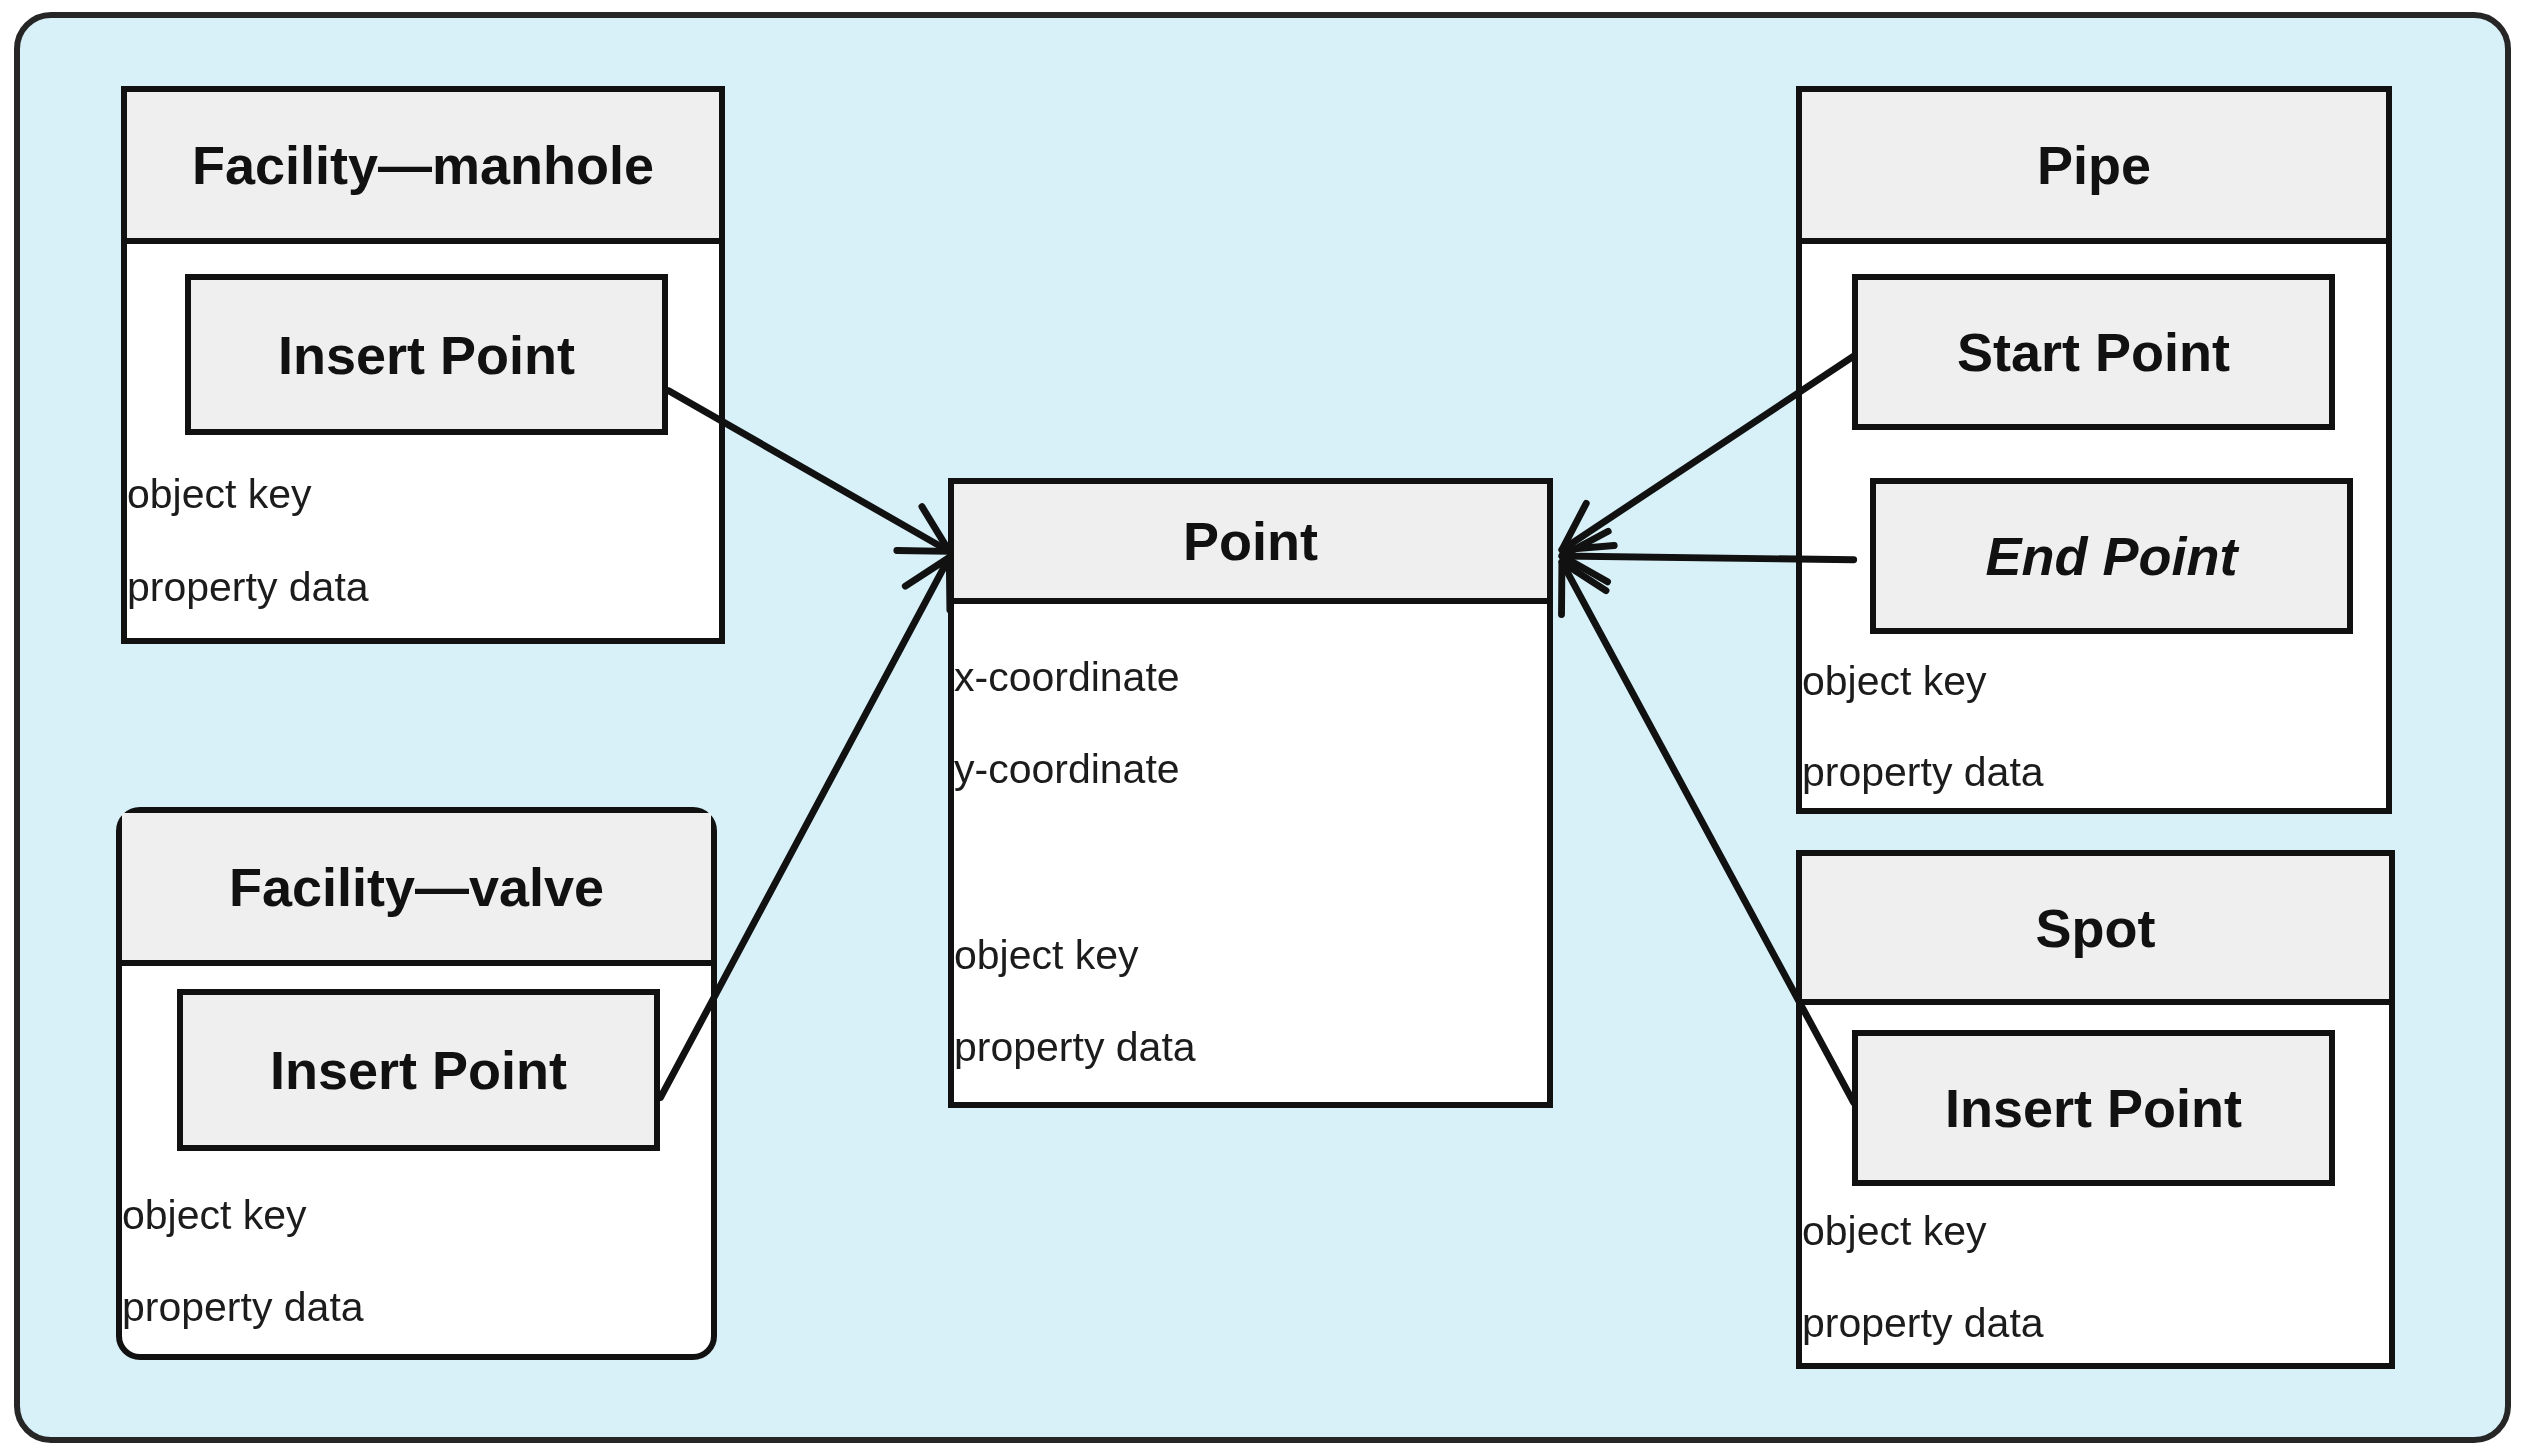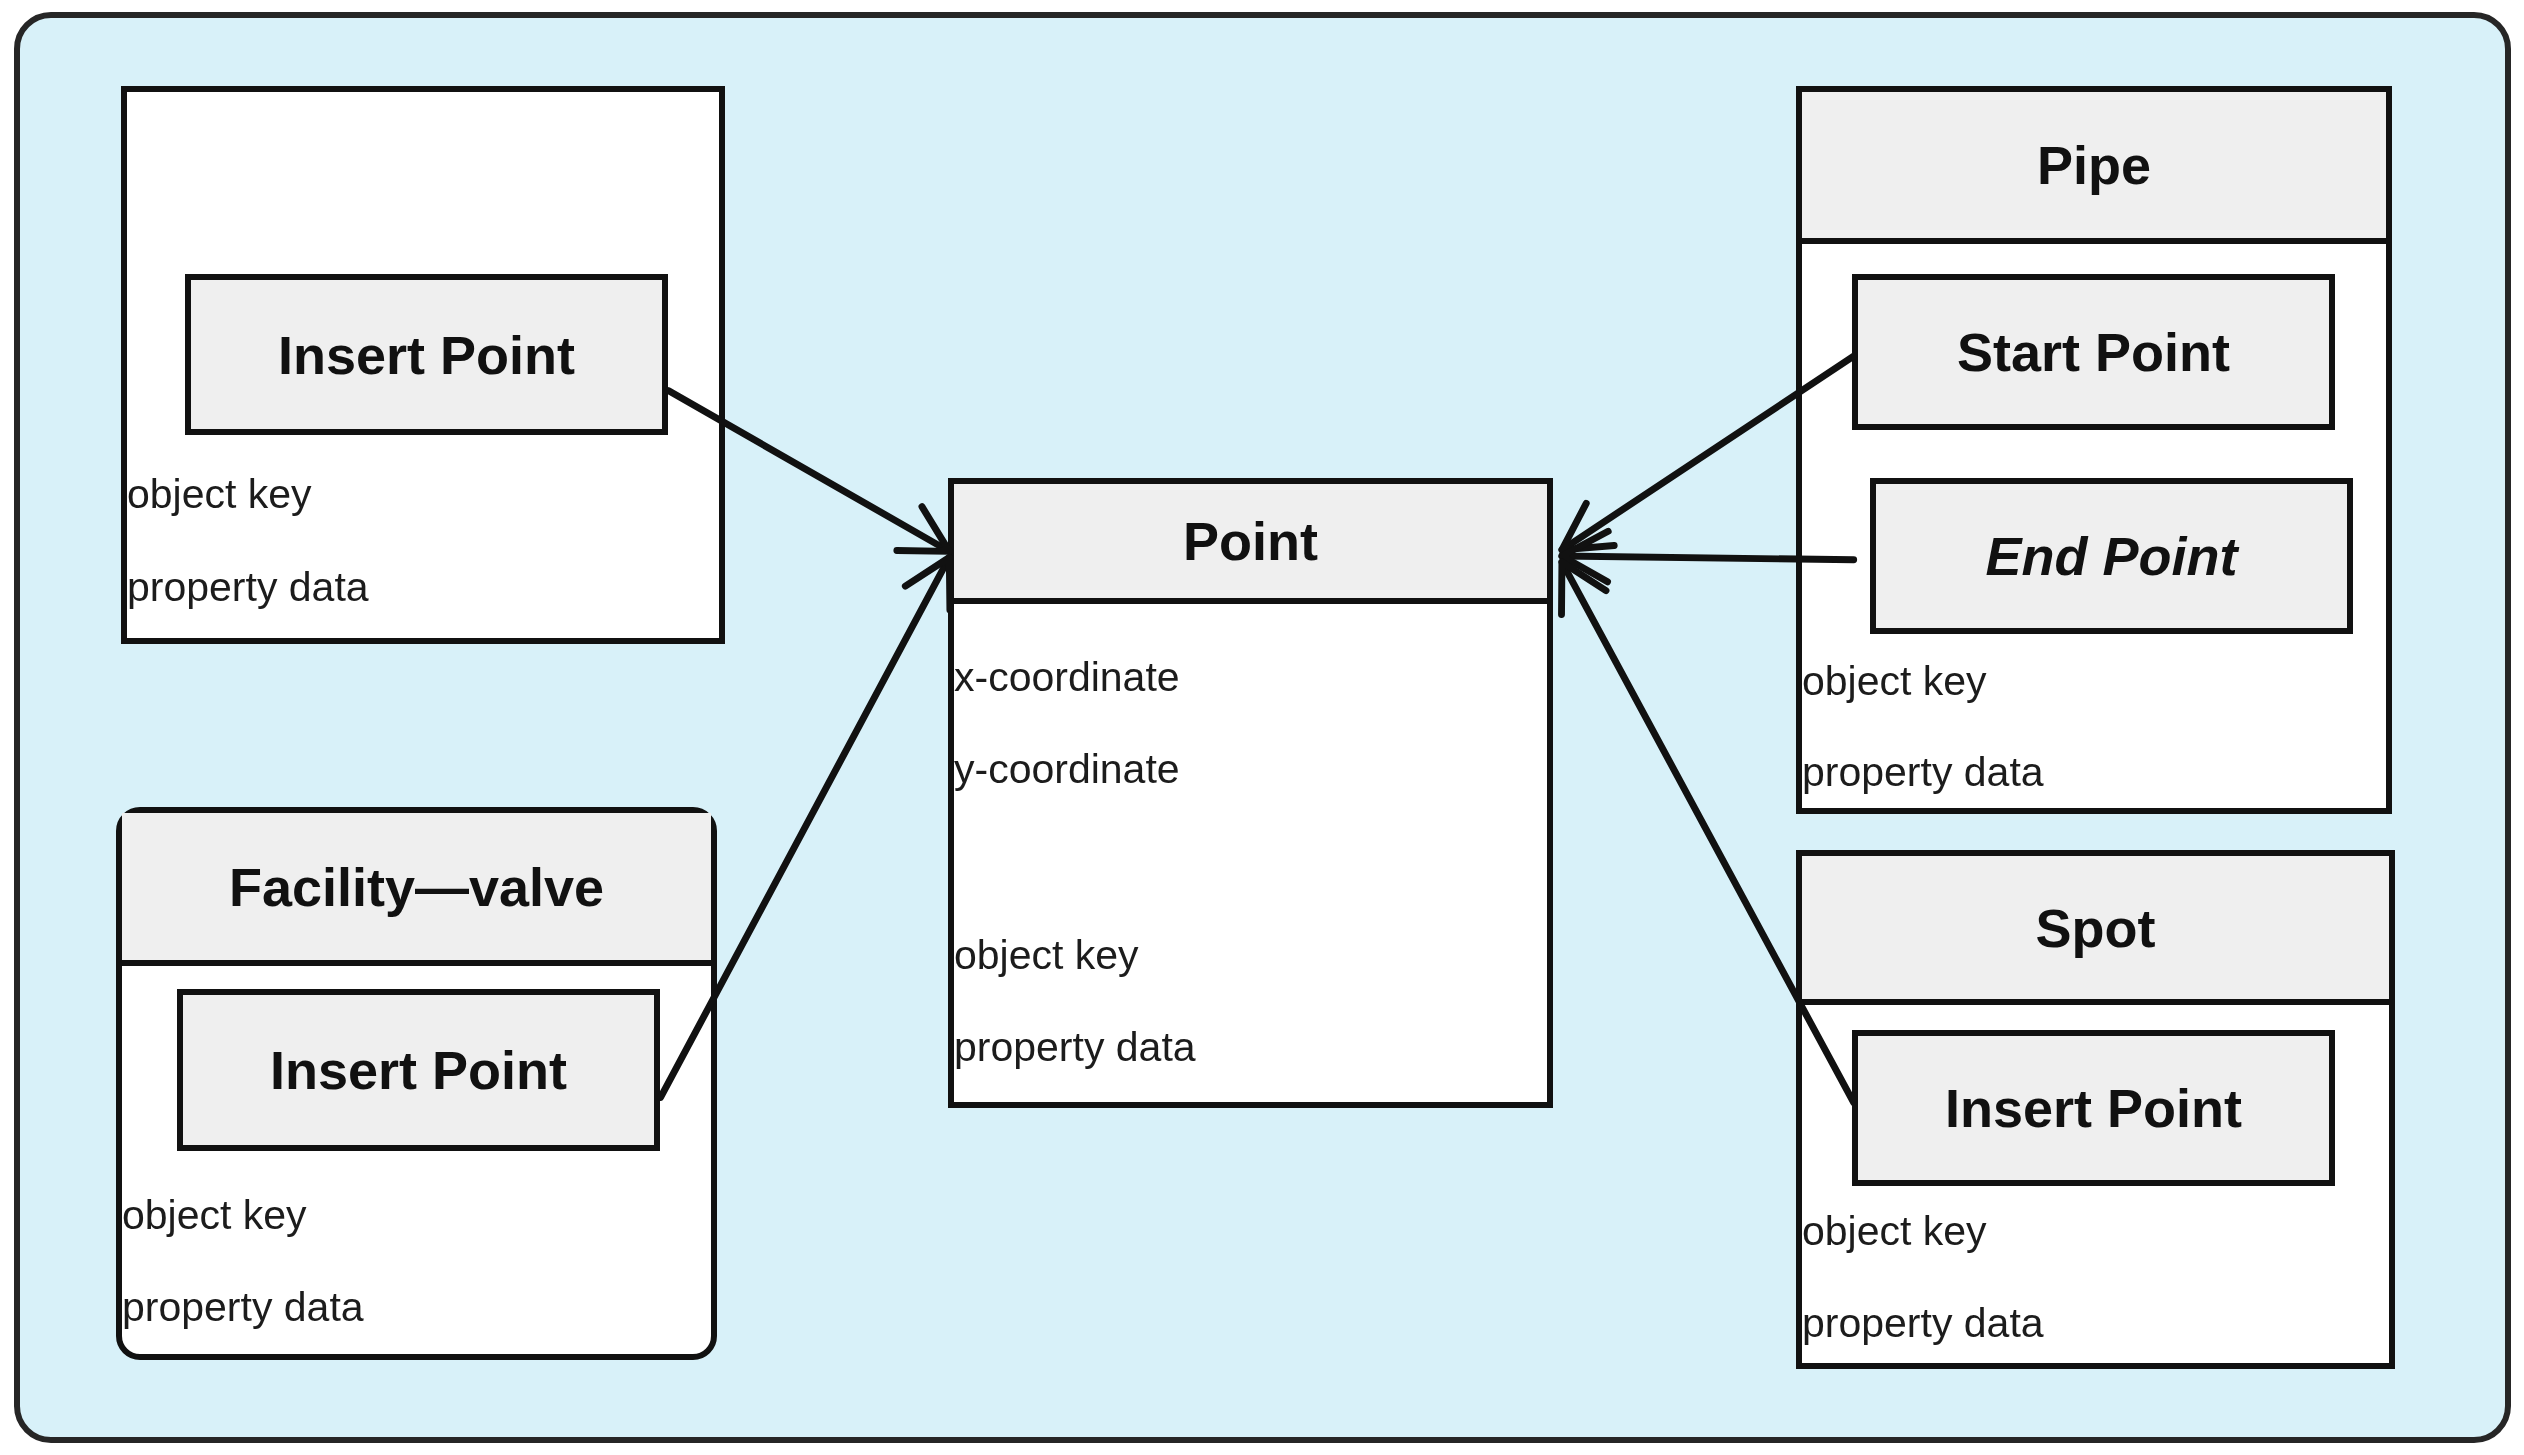--- a/index.html
+++ b/index.html
@@ -93,20 +93,23 @@
   }
 </style>
 </head>
 <body>
 
 <div class="stage">
 
   <div class="panel"></div>
 
   <div class="entity" style="left:121px; top:86px; width:604px; height:558px;">
+    <div class="entity-header" style="height:152px;">
+      <span class="entity-title">Facility—manhole</span>
+    </div>
     <div class="ref-box" style="left:58px; top:182px; width:483px; height:161px;">
       <span class="ref-label">Insert Point</span>
     </div>
     <div class="attr-row" style="top:375px;">object key</div>
     <div class="attr-row" style="top:468px;">property data</div>
   </div>
 
   <div class="entity" style="left:116px; top:807px; width:601px; height:553px;border-radius:24px;">
     <div class="entity-header" style="height:153px;">
       <span class="entity-title">Facility—valve</span>

